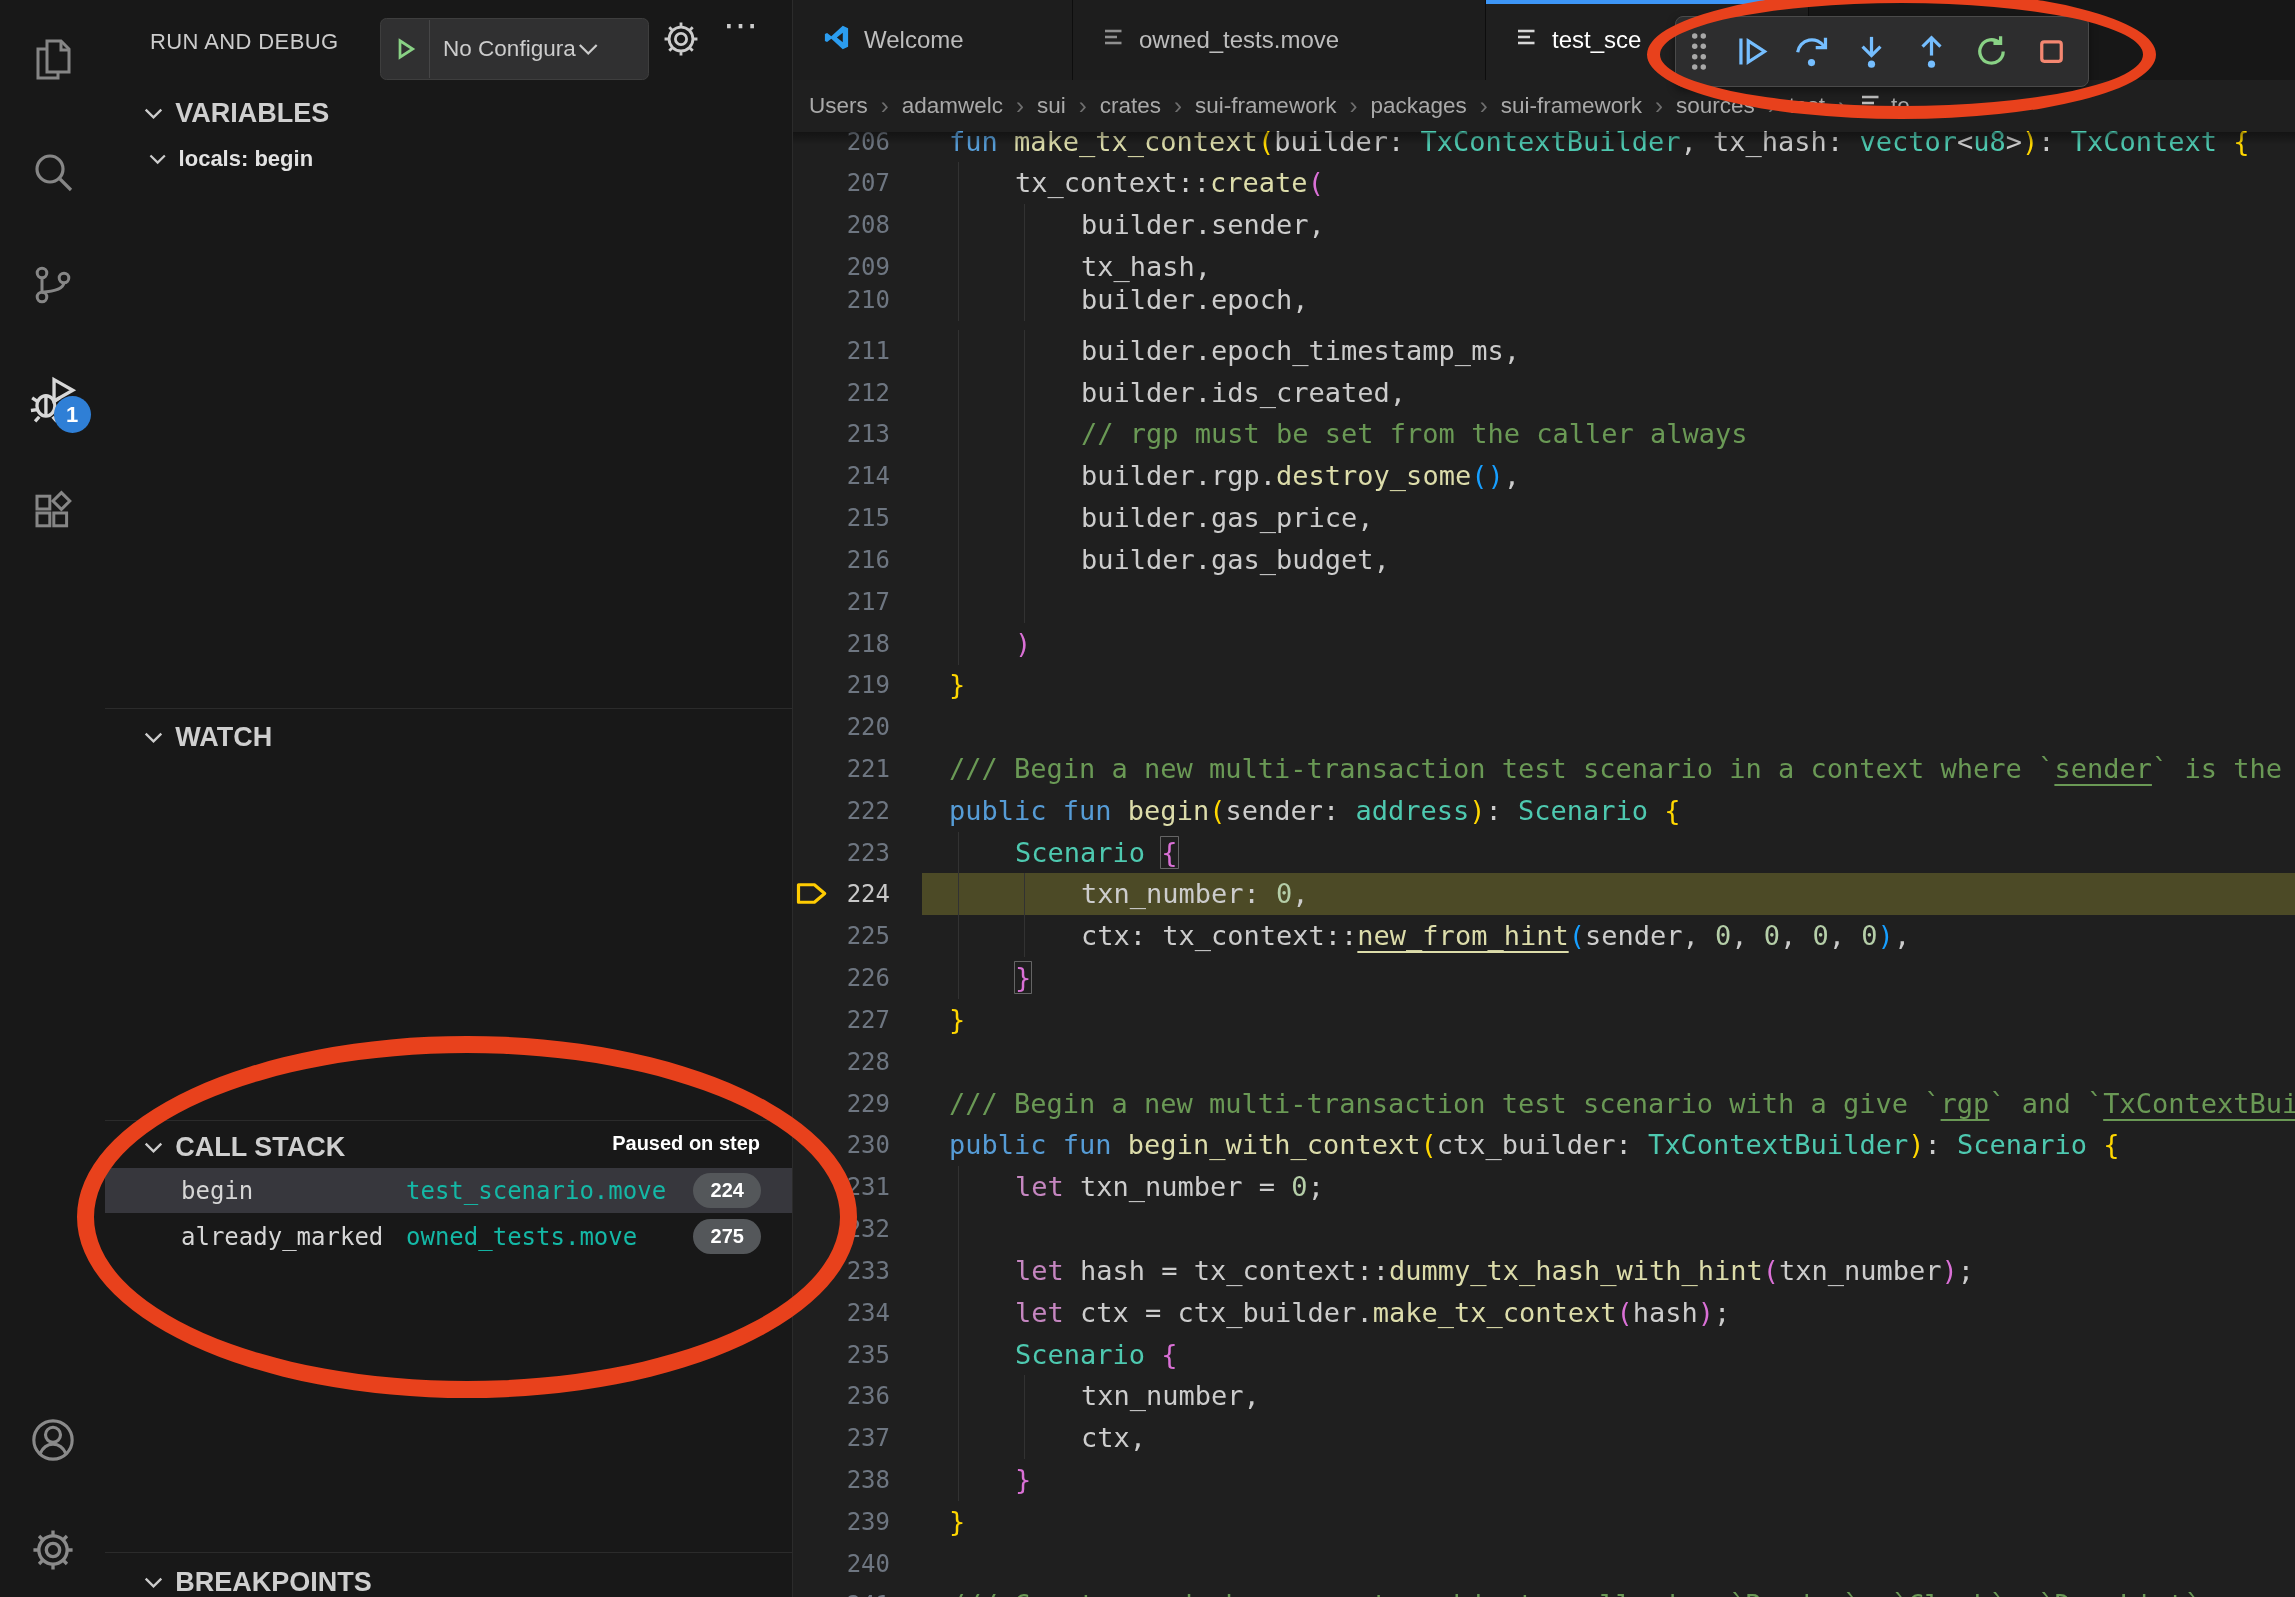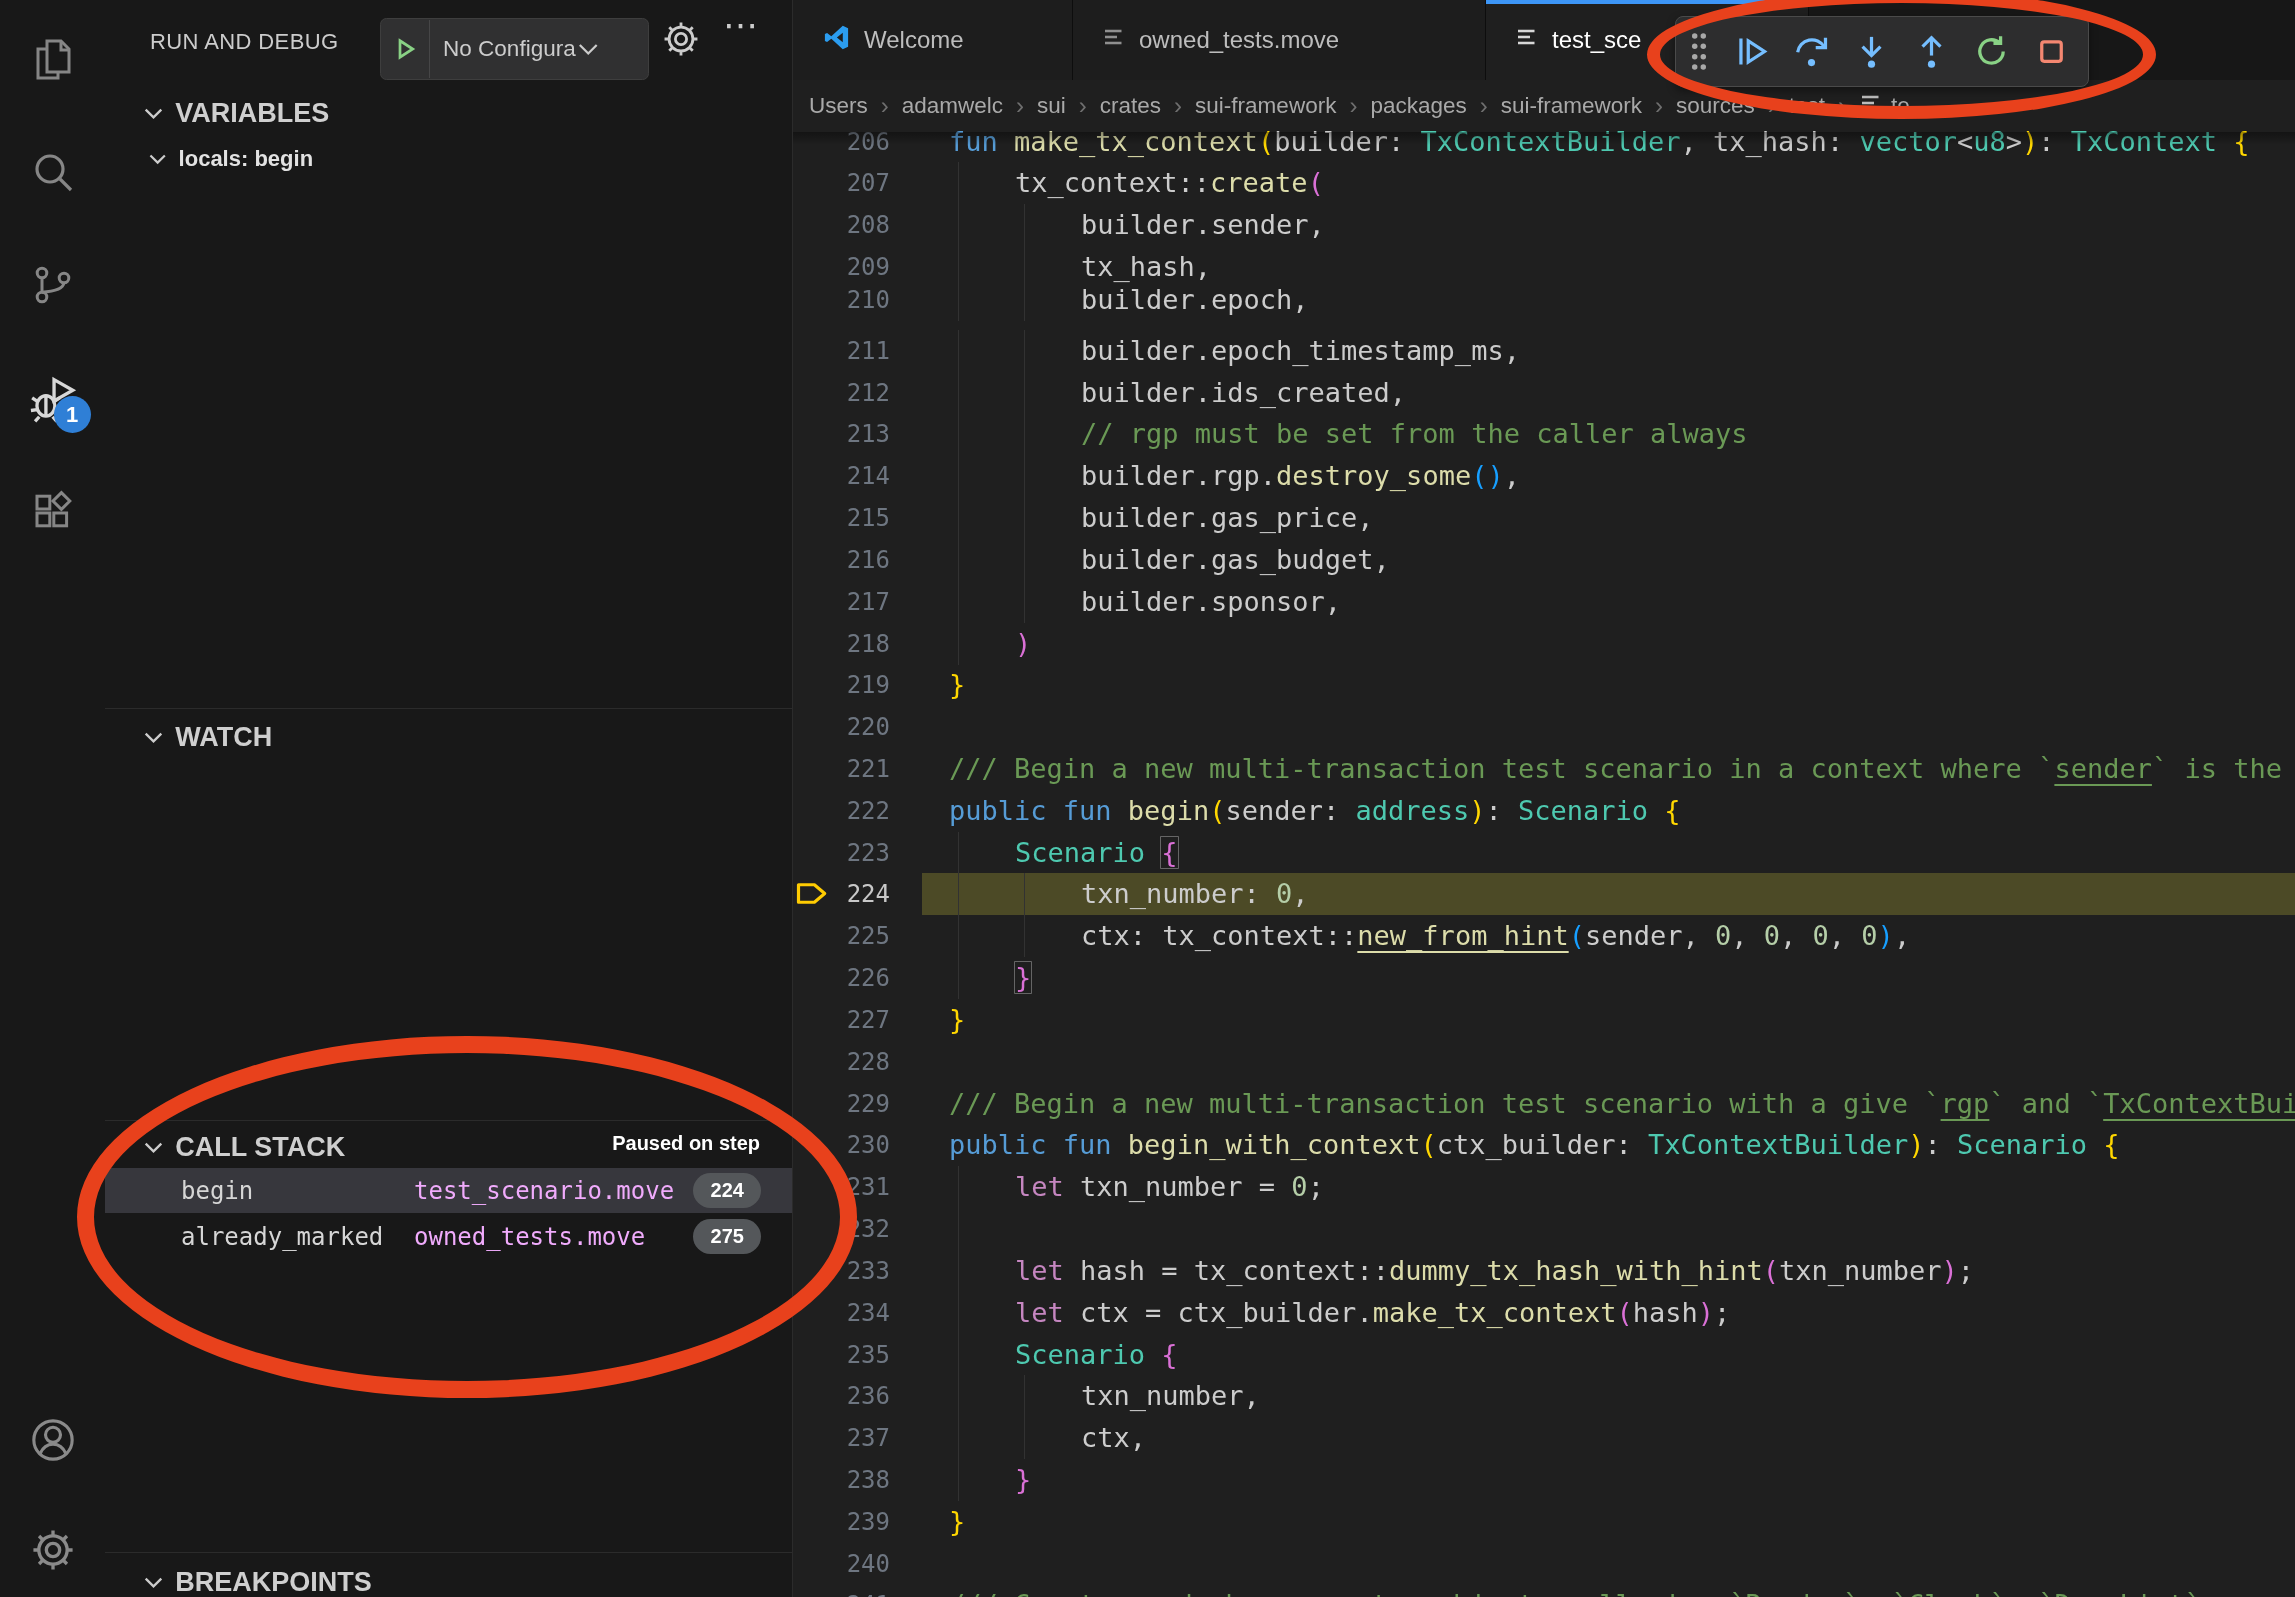--- a/index.html
+++ b/index.html
@@ -24,21 +24,21 @@
   #sb-dots{position:absolute;left:618px;top:4.8px;font-size:35px;color:#cccccc;}
   .sec-head{position:absolute;left:38px;display:flex;align-items:center;gap:11.3px;font-size:27px;font-weight:bold;color:#cfcfcf;}
   .sb-div{position:absolute;left:0;width:687px;height:0.8px;background:#2b2b2b;}
   #var-scope{position:absolute;left:43px;top:146px;display:flex;align-items:center;gap:11.3px;font-size:22px;font-weight:bold;color:#e2e2e2;}
   #var-row{position:absolute;left:88px;top:193px;font-size:23px;white-space:nowrap;overflow:hidden;width:579px;}
   #var-row .vn{color:#cf8fd6;} #var-row .vo{color:#cccccc;} #var-row .vv{color:#bdbdbd;}
   #cs-status{position:absolute;right:32px;top:1132px;font-size:20px;font-weight:bold;color:#fff;}
   .cs-row{position:absolute;left:0;width:687px;height:45px;display:flex;align-items:center;font-size:24px;}
   .cs-row.sel{background:#37373d;}
   .cs-fn{position:absolute;left:76px;color:#d6d6d6;}
-  .cs-file{position:absolute;left:309px;color:#f0abfc;}
+  .cs-file{position:absolute;left:301px;color:#14b8a6;}
   .cs-badge{position:absolute;right:31px;min-width:45px;height:35px;padding:0 11.3px;background:#54575a;border-radius:17.7px;color:#fff;
             font-size:20px;font-weight:bold;font-family:"Liberation Sans",sans-serif;display:flex;align-items:center;justify-content:center;}
   
   #editor{position:absolute;left:793px;top:0;width:1502px;height:1597px;background:#1f1f1f;}
   #tabstrip{position:absolute;left:0;top:0;width:1502px;height:80px;background:#171717;display:flex;}
   .tab{position:relative;height:80px;display:flex;align-items:center;gap:13px;padding:0 29px;box-sizing:border-box;
        background:#1d1d1d;border-right:0.8px solid #0d0d0d;font-size:24px;color:#bdbdbd;white-space:nowrap;overflow:hidden;}
   .tab.active{background:#1f1f1f;color:#ffffff;}
   .tab.active::before{content:"";position:absolute;left:0;top:0;width:100%;height:4px;background:#3d96f7;}
   #breadcrumb{position:absolute;left:0;top:80px;width:1502px;height:51px;background:#1f1f1f;display:flex;align-items:center;
@@ -318,21 +318,20 @@
         <div class="code-row" style="top: 539px;">
           <span class="ln mono">216</span>
           <span class="guide" style="left:165px"></span>
           <span class="guide" style="left:231px"></span>
           <pre style="padding-left:132px"><span class="tk-tx">builder.gas_budget,</span></pre>
         </div>
         <div class="code-row" style="top: 581px;">
           <span class="ln mono">217</span>
           <span class="guide" style="left:165px"></span>
           <span class="guide" style="left:231px"></span>
-          <pre style="padding-left:132px"><span class="tk-tx">builder.sponsor,</span></pre>
         </div>
         <div class="code-row" style="top: 623px;">
           <span class="ln mono">218</span>
           <span class="guide" style="left:165px"></span>
           <pre style="padding-left:66px"><span class="tk-p2">)</span></pre>
         </div>
         <div class="code-row" style="top: 664px;">
           <span class="ln mono">219</span>
           <pre style="padding-left:0px"><span class="tk-p1">}</span></pre>
         </div>

